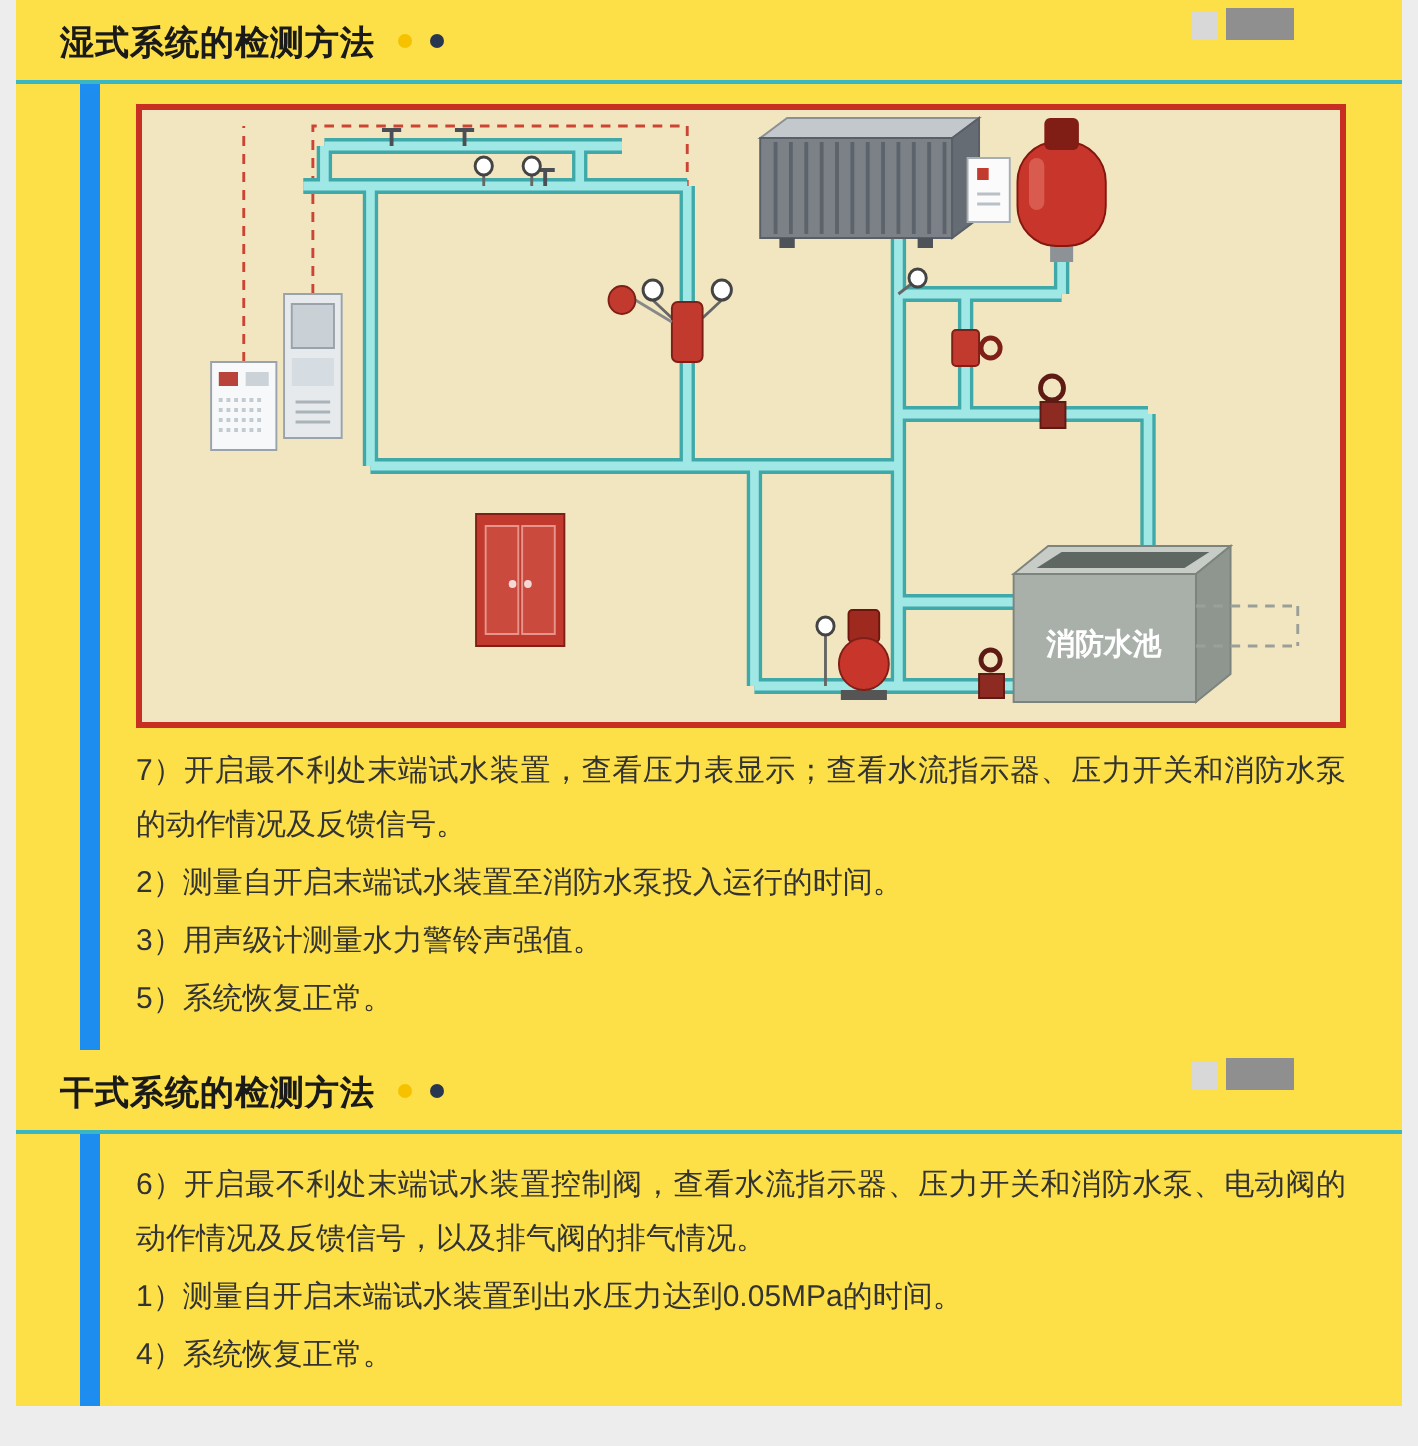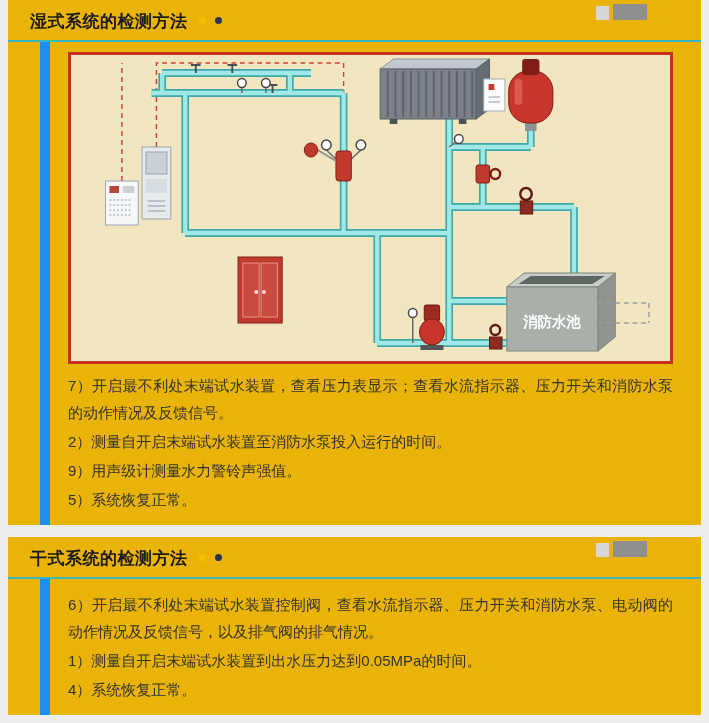--- a/index.html
+++ b/index.html
@@ -3,22 +3,22 @@
 <meta charset="utf-8">
 <style>
   html, body { margin:0; padding:0; }
   body {
     width:709px; height:723px; overflow:hidden;
     background:#ededed;
     font-family:"Liberation Sans", sans-serif;
   }
   .page { width:709px; height:723px; }
 
-  .card { background:#eab308; margin:0 8px; position:relative; }
-  .card + .card { margin-top:12px; }
+  .card { background:#fde047; margin:0 8px; position:relative; }
+  .card + .card { }
 
   .card-header { padding:12px 22px 0 22px; }
   .card-title {
     margin:0; font-size:17px; line-height:20px; font-weight:bold;
     color:#1a1a1a; letter-spacing:0.5px;
   }
   .dot { display:inline-block; width:7px; height:7px; border-radius:50%; vertical-align:3px; }
   .dot-y { background:#f6c200; margin-left:6px; }
   .dot-d { background:#29364f; margin-left:4px; }
 
@@ -194,21 +194,21 @@
 
             <g>
               <path class="gray-dash" d="M549,248 H602 M549,268 H602 M602,248 V268"></path>
             </g>
 
           </svg>
         </div>
 
         <p class="item">7）开启最不利处末端试水装置，查看压力表显示；查看水流指示器、压力开关和消防水泵的动作情况及反馈信号。</p>
         <p class="item">2）测量自开启末端试水装置至消防水泵投入运行的时间。</p>
-        <p class="item">9）用声级计测量水力警铃声强值。</p>
+        <p class="item">3）用声级计测量水力警铃声强值。</p>
         <p class="item">5）系统恢复正常。</p>
       </div>
     </div>
   </section>
 
   <section class="card">
     <div class="corner-deco">
       <span class="deco-light"></span>
       <span class="deco-dark"></span>
     </div>

